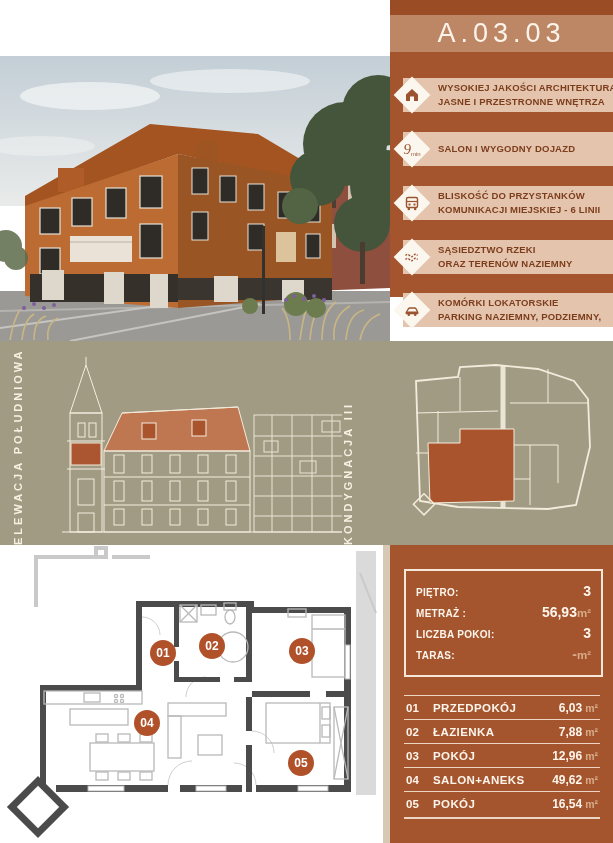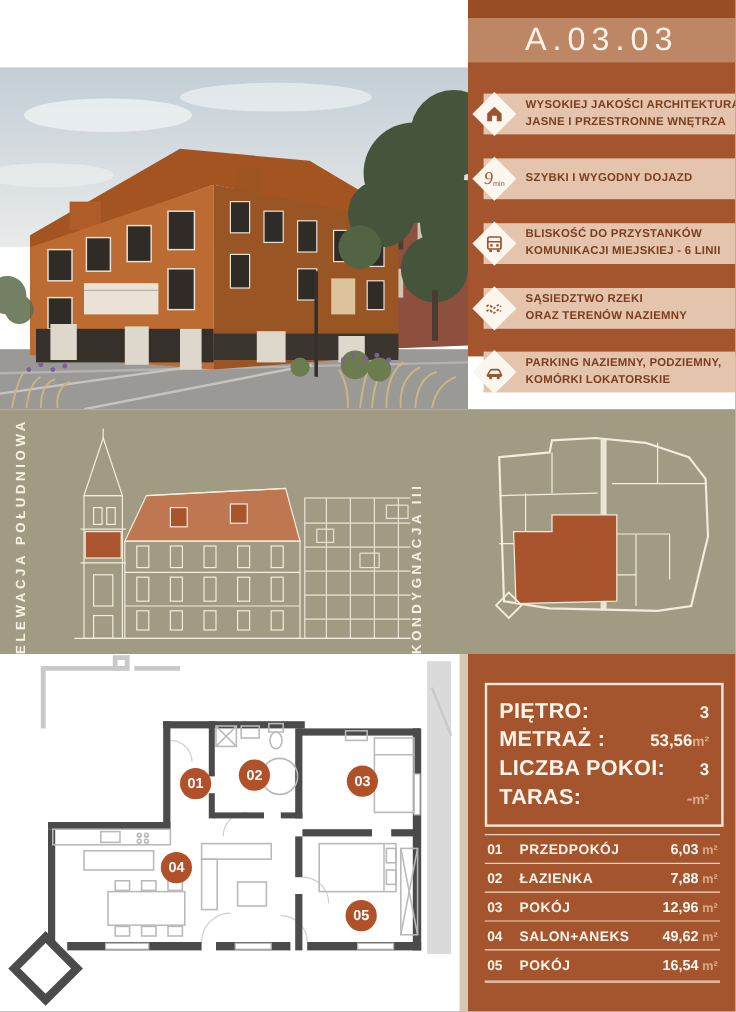--- a/index.html
+++ b/index.html
@@ -32,21 +32,21 @@
   .v-label.right{left:342px;}
   .elev-svg{position:absolute;left:42px;top:10px;}
   .thumb-svg{position:absolute;left:398px;top:12px;}
   
   .plan-wrap{position:absolute;left:0;top:545px;width:390px;height:298px;background:#fff;}
   .tan-strip{position:absolute;left:383px;top:545px;width:9px;height:298px;background:#d6c8b2;}
   
   .right-bottom{position:absolute;left:390px;top:545px;width:223px;height:298px;background:#a4552e;}
   .info-box{position:absolute;left:14px;top:24px;width:175px;border:2px solid #f6e8d9;padding:8px 10px 9px;}
   .info-row{display:flex;justify-content:space-between;align-items:baseline;margin:3px 0;}
-  .info-label{color:#fdf5ec;font-weight:700;font-size:18px;letter-spacing:.3px;}
+  .info-label{color:#fdf5ec;font-weight:700;font-size:10px;letter-spacing:.3px;}
   .info-val-wrap{white-space:nowrap;}
   .info-value{color:#fdf5ec;font-weight:700;font-size:14px;}
   .info-unit{color:#d9ab89;font-weight:700;font-size:11.5px;}
   .info-row:last-child .info-value{color:#d9ab89;}
   .room-list{position:absolute;left:14px;top:150px;width:196px;border-bottom:1px solid rgba(250,236,222,.85);}
   .room-list::after{content:"";display:block;height:2px;border-bottom:1px solid rgba(250,236,222,.85);}
   .room-row{display:flex;align-items:baseline;padding:4.5px 2px;border-top:1px solid rgba(250,236,222,.85);
             color:#fdf5ec;font-weight:700;}
   .room-no{width:27px;font-size:11.5px;}
   .room-name{flex:1;font-size:11.5px;letter-spacing:.4px;}
@@ -191,21 +191,21 @@
     <div class="feature-row" style="top:132px">
       <div class="feature-strip"></div>
       <div class="diamond">
           <div class="diamond-bg"></div>
         <div class="diamond-inner">
           <span class="nine">9</span>
             <span class="min">min</span>
         </div>
       </div>
       <div class="f-lines">
-        <div>SZYBKI I WYGODNY DOJAZD</div>
+        <div>SALON I WYGODNY DOJAZD</div>
       </div>
     </div>
 
     <div class="feature-row" style="top:186px">
       <div class="feature-strip"></div>
       <div class="diamond">
           <div class="diamond-bg"></div>
         <div class="diamond-inner">
           <svg width="18" height="18" viewBox="0 0 18 18">
             <rect x="3.5" y="3.5" width="11" height="10" rx="1.5" fill="none" stroke="#9c5330" stroke-width="1.4"></rect>
@@ -247,22 +247,22 @@
         <div class="diamond-inner">
           <svg width="18" height="18" viewBox="0 0 18 18">
             <path d="M3.5,11 L5.4,7.8 Q5.9,7 6.9,7 h4.6 q1,0 1.6,.9 L14.6,11" fill="none" stroke="#9c5330" stroke-width="1.3"></path>
             <rect x="2.5" y="10.6" width="13" height="2.6" rx="1.2" fill="#9c5330"></rect>
             <circle cx="5.8" cy="13.8" r="1.3" fill="#9c5330"></circle>
               <circle cx="12.2" cy="13.8" r="1.3" fill="#9c5330"></circle>
           </svg>
         </div>
       </div>
       <div class="f-lines">
+        <div>KOMÓRKI LOKATORSKIE</div>
         <div>PARKING NAZIEMNY, PODZIEMNY,</div>
-        <div>KOMÓRKI LOKATORSKIE</div>
       </div>
     </div>
   </div>
 
   <div class="khaki">
     <div class="v-label left">ELEWACJA POŁUDNIOWA</div>
 
     <svg class="elev-svg" width="300" height="185" viewBox="0 0 300 185">
       <g stroke="#f2ecdd" stroke-width="1" fill="none">
 
@@ -462,21 +462,21 @@
   <div class="tan-strip"></div>
 
   <div class="right-bottom">
     <div class="info-box">
       <div class="info-row">
         <span class="info-label">PIĘTRO:</span>
         <span class="info-val-wrap"><span class="info-value">3</span><span class="info-unit"></span></span>
       </div>
       <div class="info-row">
         <span class="info-label">METRAŻ :</span>
-        <span class="info-val-wrap"><span class="info-value">53,56</span><span class="info-unit">m²</span></span>
+        <span class="info-val-wrap"><span class="info-value">56,93</span><span class="info-unit">m²</span></span>
       </div>
       <div class="info-row">
         <span class="info-label">LICZBA POKOI:</span>
         <span class="info-val-wrap"><span class="info-value">3</span><span class="info-unit"></span></span>
       </div>
       <div class="info-row">
         <span class="info-label">TARAS:</span>
         <span class="info-val-wrap"><span class="info-value">-</span><span class="info-unit">m²</span></span>
       </div>
     </div>

